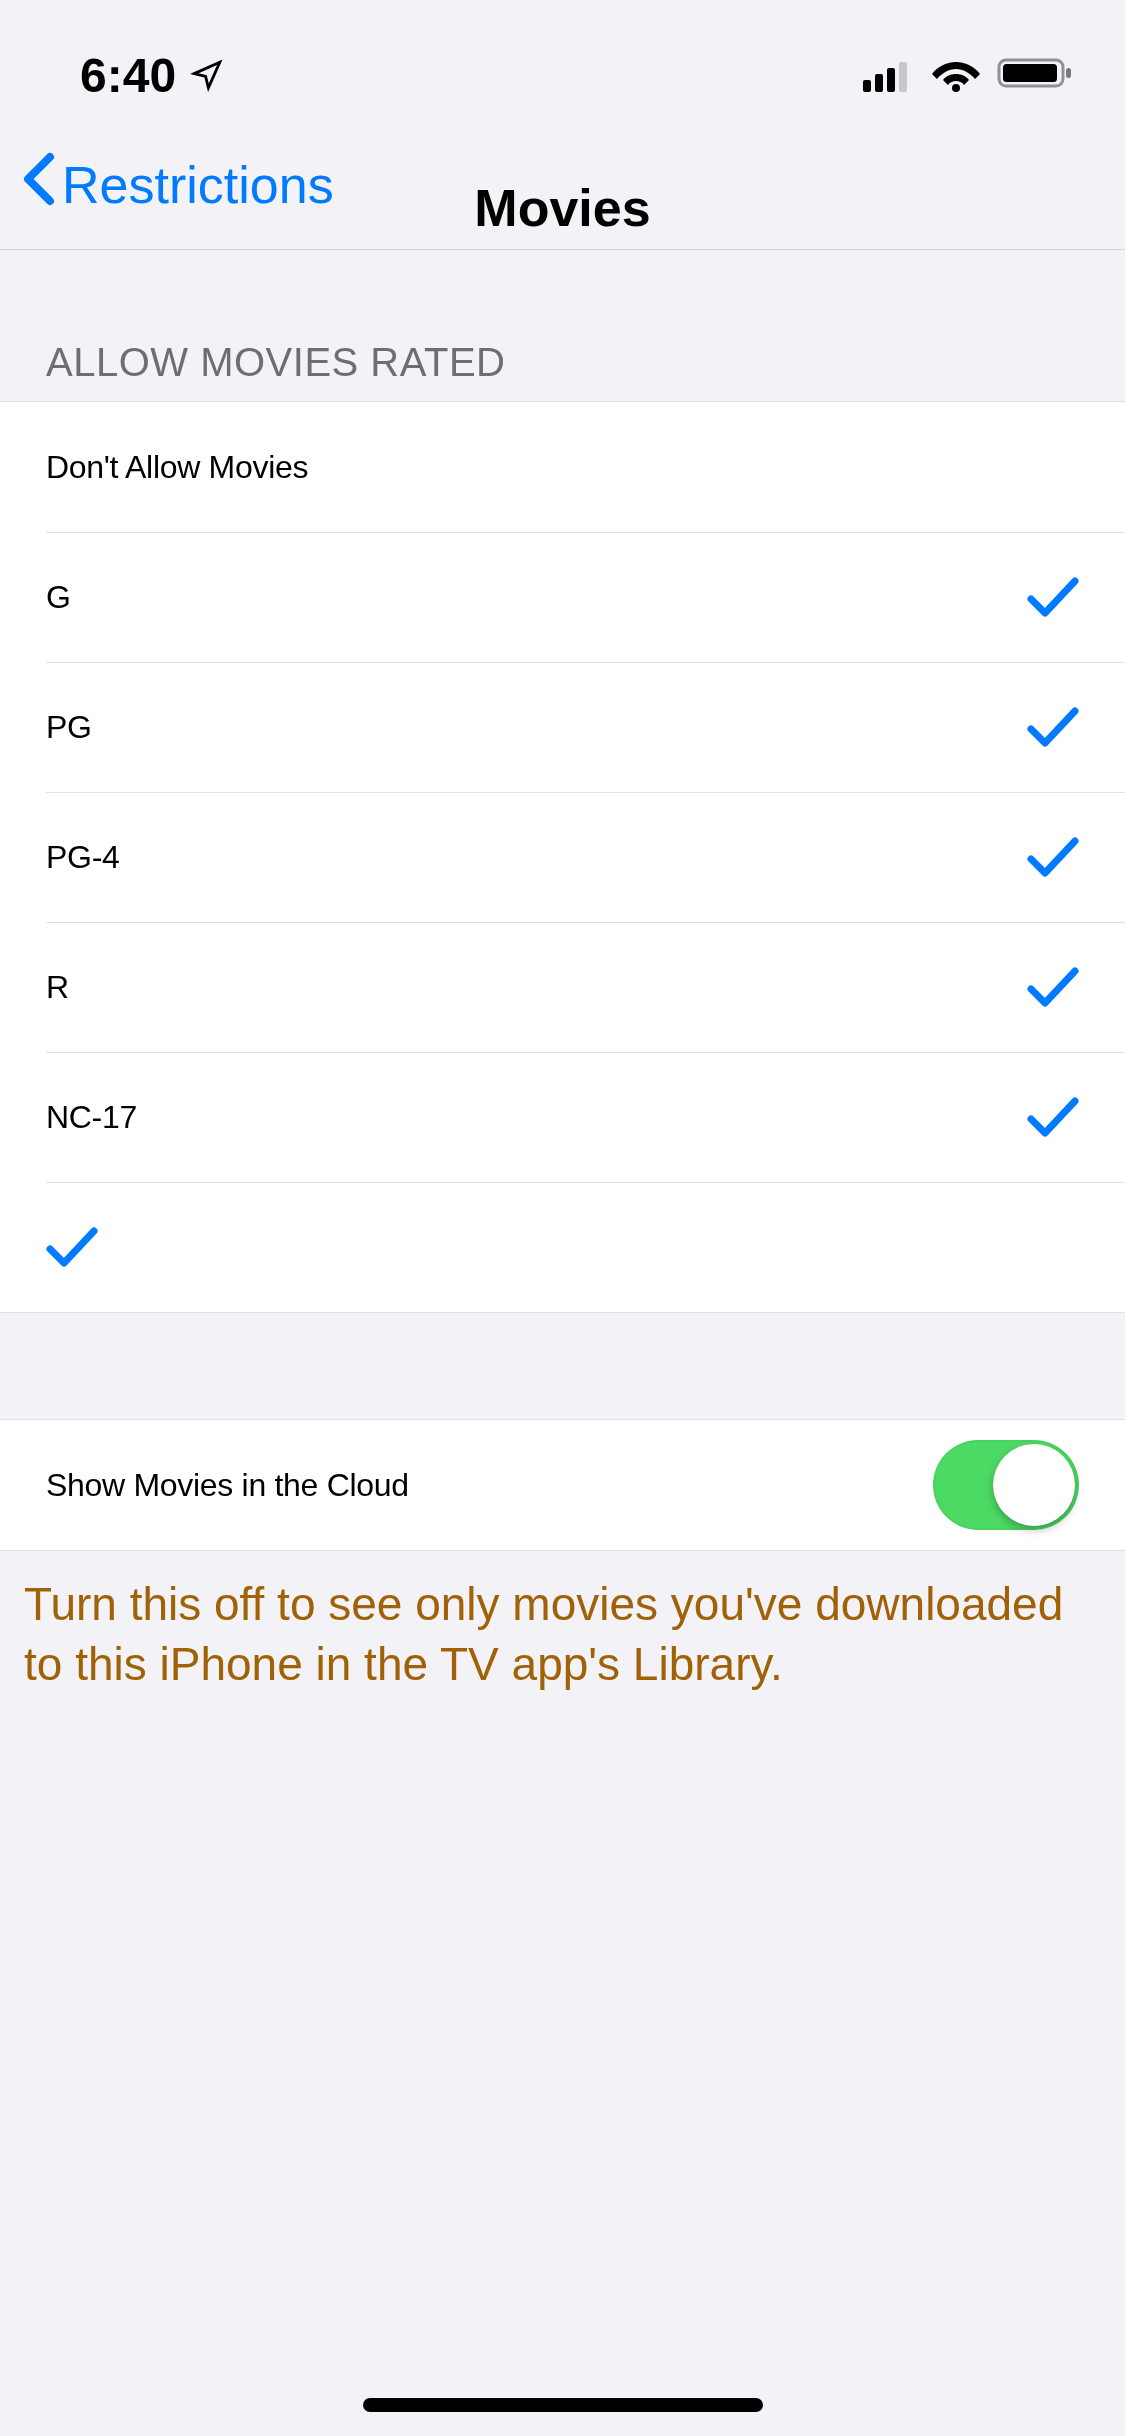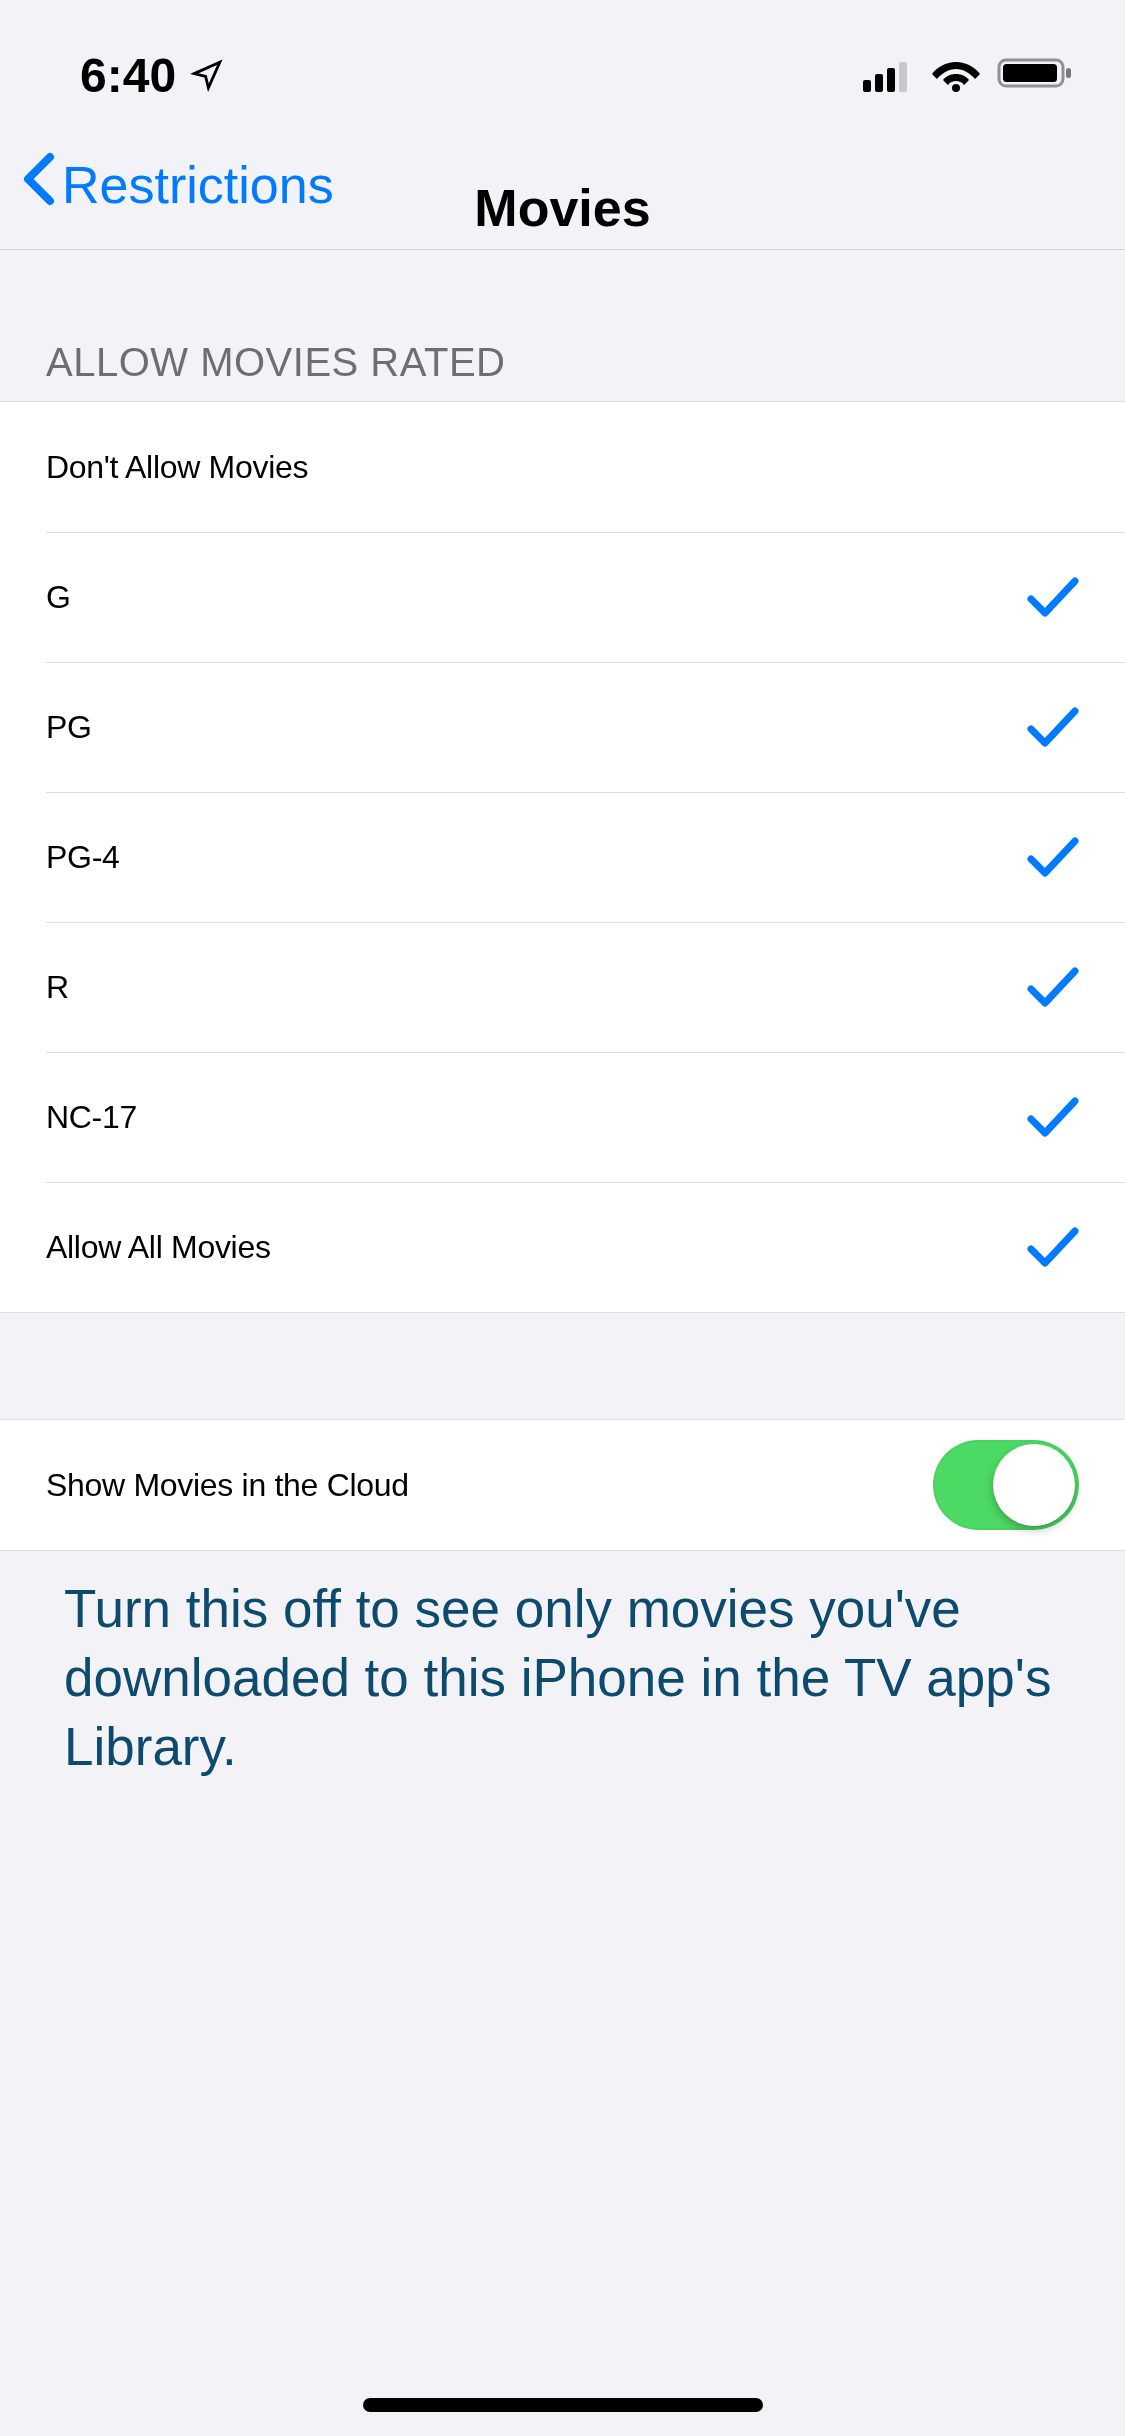--- a/index.html
+++ b/index.html
@@ -67,23 +67,23 @@
       position: relative;
     }
     .row + .row::before {
       content: "";
       position: absolute;
       top: 0; left: 46px; right: 0; height: 1px;
       background: rgba(0,0,0,0.12);
     }
     .row-label { font-size: 32px; letter-spacing: -0.3px; }
     .footer-text {
-      padding: 24px 64px;
-      font-size: 53px;
-      color: #0c4a6e;
+      padding: 24px 24px;
+      font-size: 46px;
+      color: #a16207;
       line-height: 1.3;
     }
     .check-icon svg { width: 52px; height: 44px; display: block; }
     .switch {
       width: 146px; height: 90px; border-radius: 45px;
       background: #4cd964; position: relative;
       box-shadow: inset 0 0 0 2px rgba(0,0,0,0.03);
     }
     .switch-thumb {
       position: absolute; right: 4px; top: 4px;
@@ -191,21 +191,20 @@
   </div>
   <div class="row">
     <span class="row-label">NC-17</span>
     <span class="check-icon">
       <svg viewBox="0 0 52 44">
           <polyline points="4,24 18,38 48,6" fill="none" stroke="#007aff" stroke-width="7" stroke-linecap="round" stroke-linejoin="round"></polyline>
         </svg>
     </span>
   </div>
   <div class="row">
-    <span class="row-label">Allow All Movies</span>
     <span class="check-icon">
       <svg viewBox="0 0 52 44">
           <polyline points="4,24 18,38 48,6" fill="none" stroke="#007aff" stroke-width="7" stroke-linecap="round" stroke-linejoin="round"></polyline>
         </svg>
     </span>
   </div>
 </div>
 
 <div class="spacer"></div>
 

